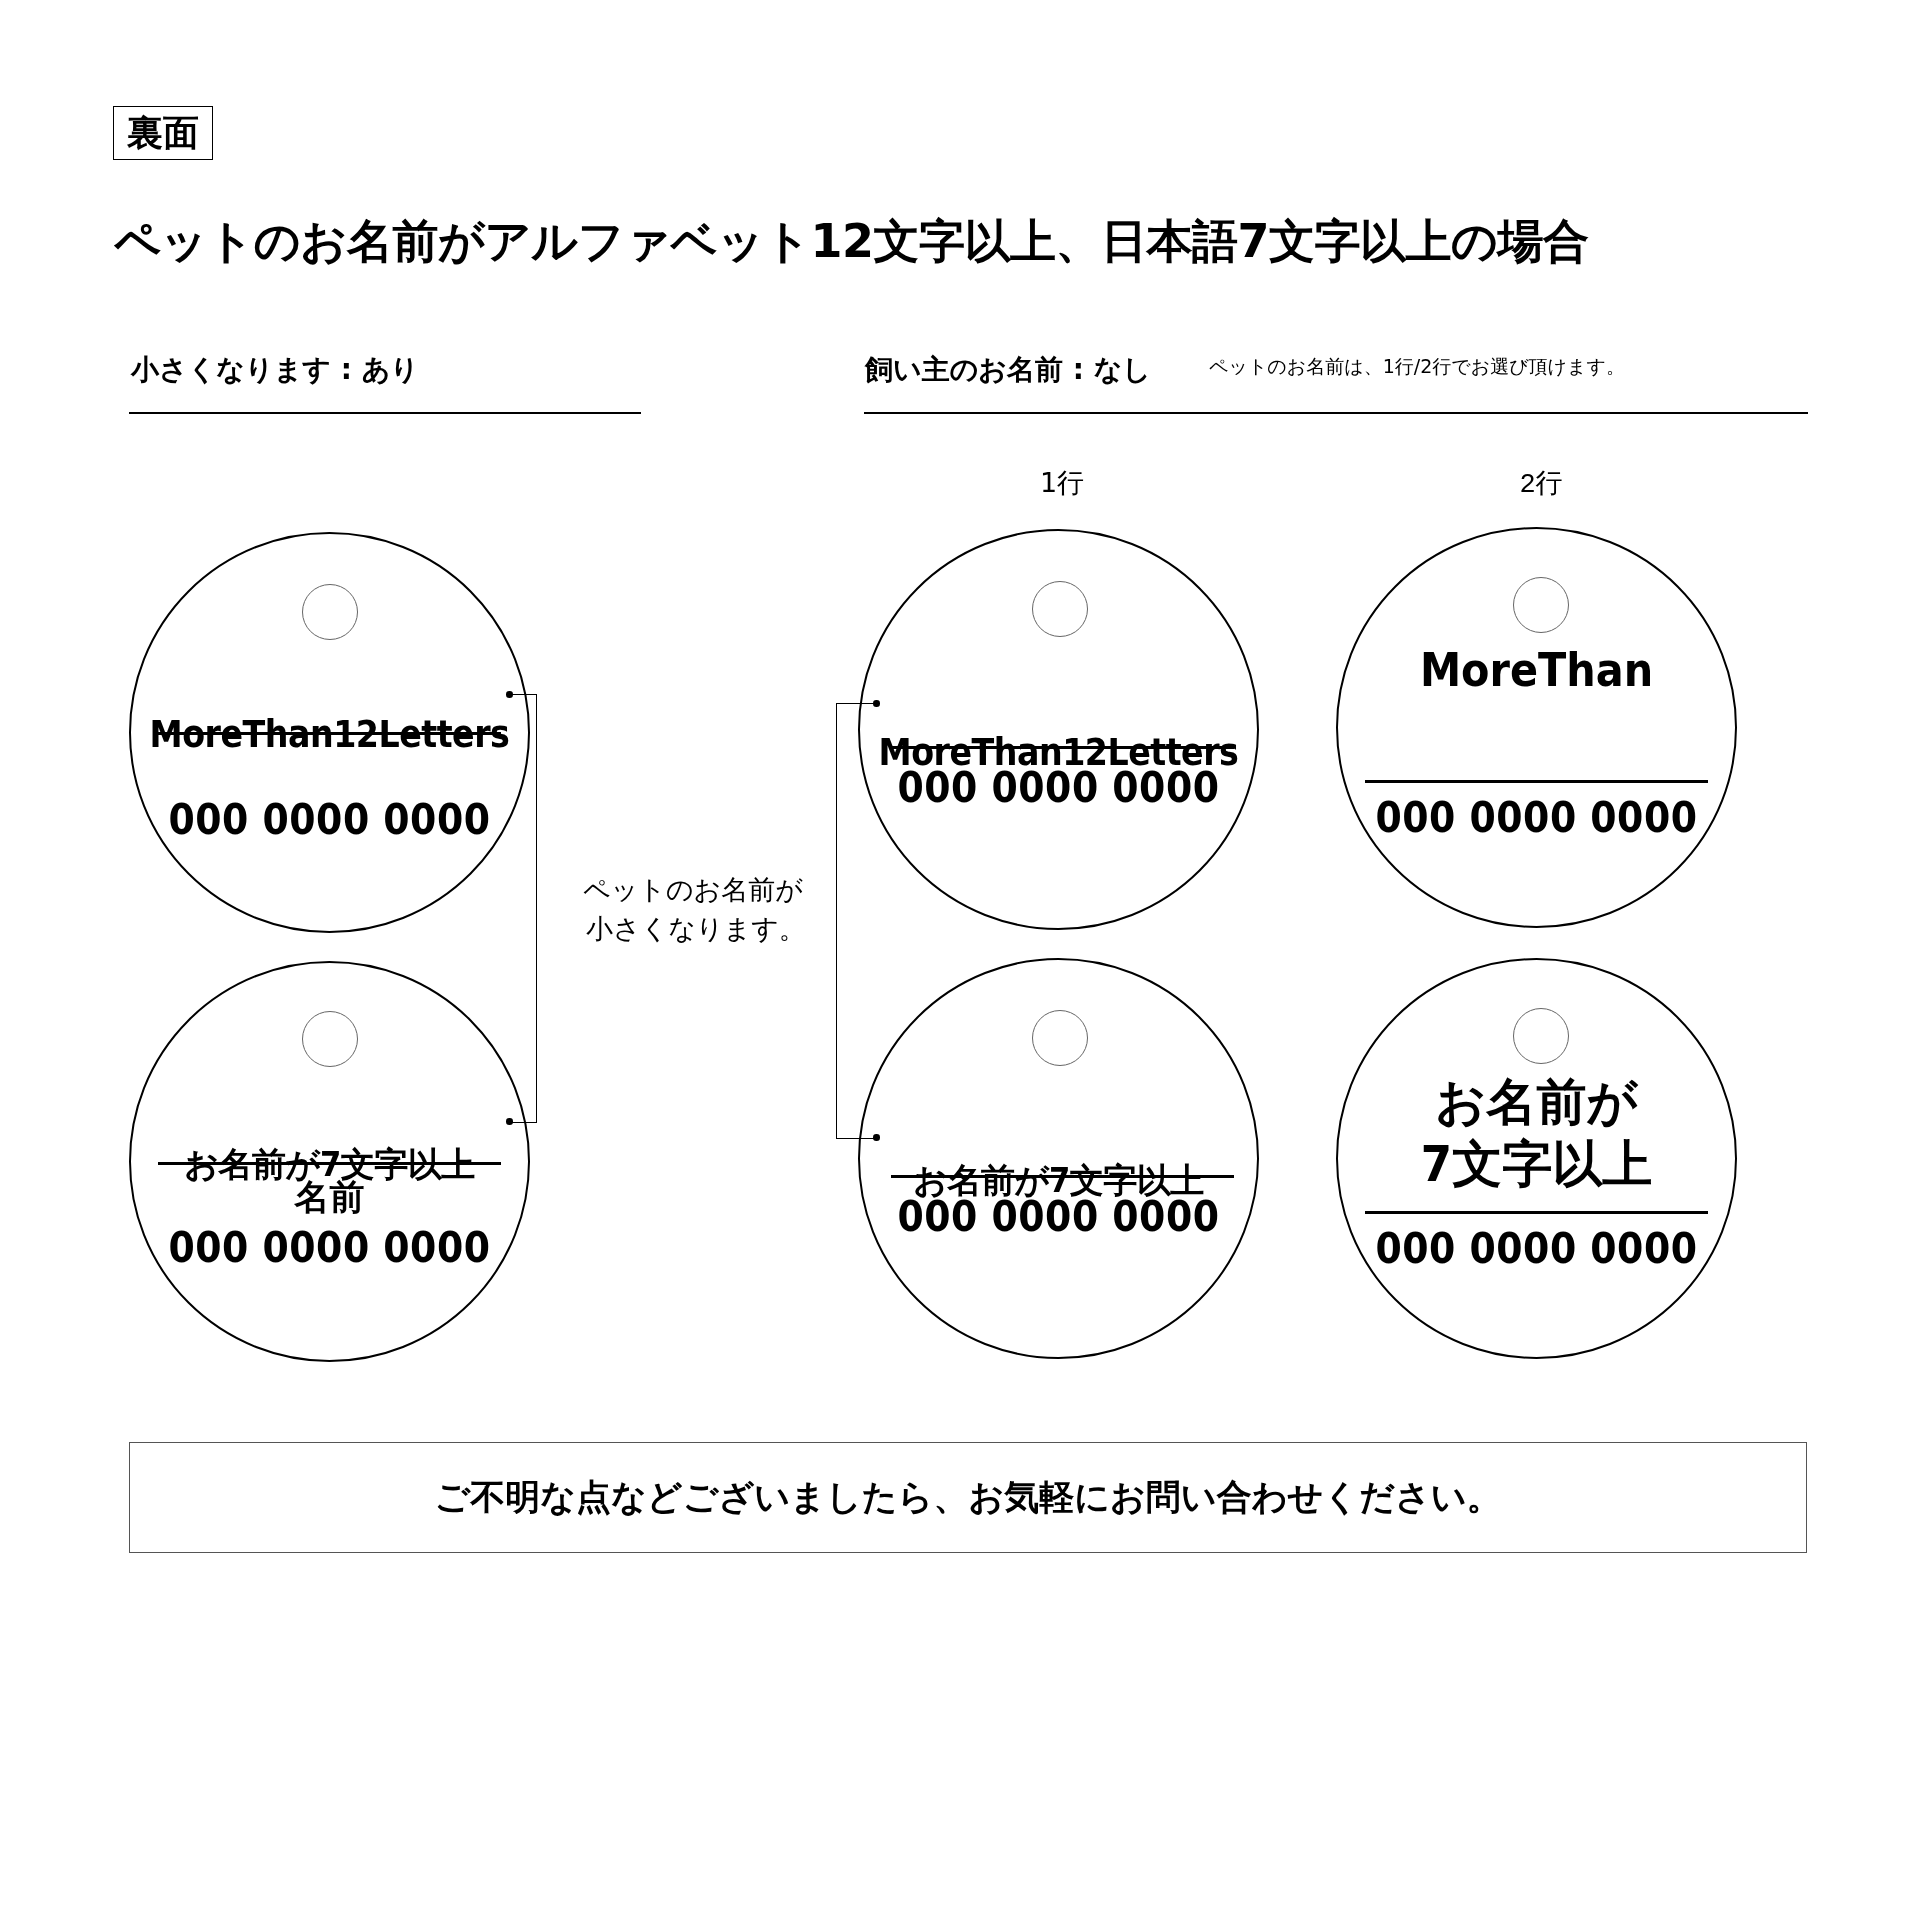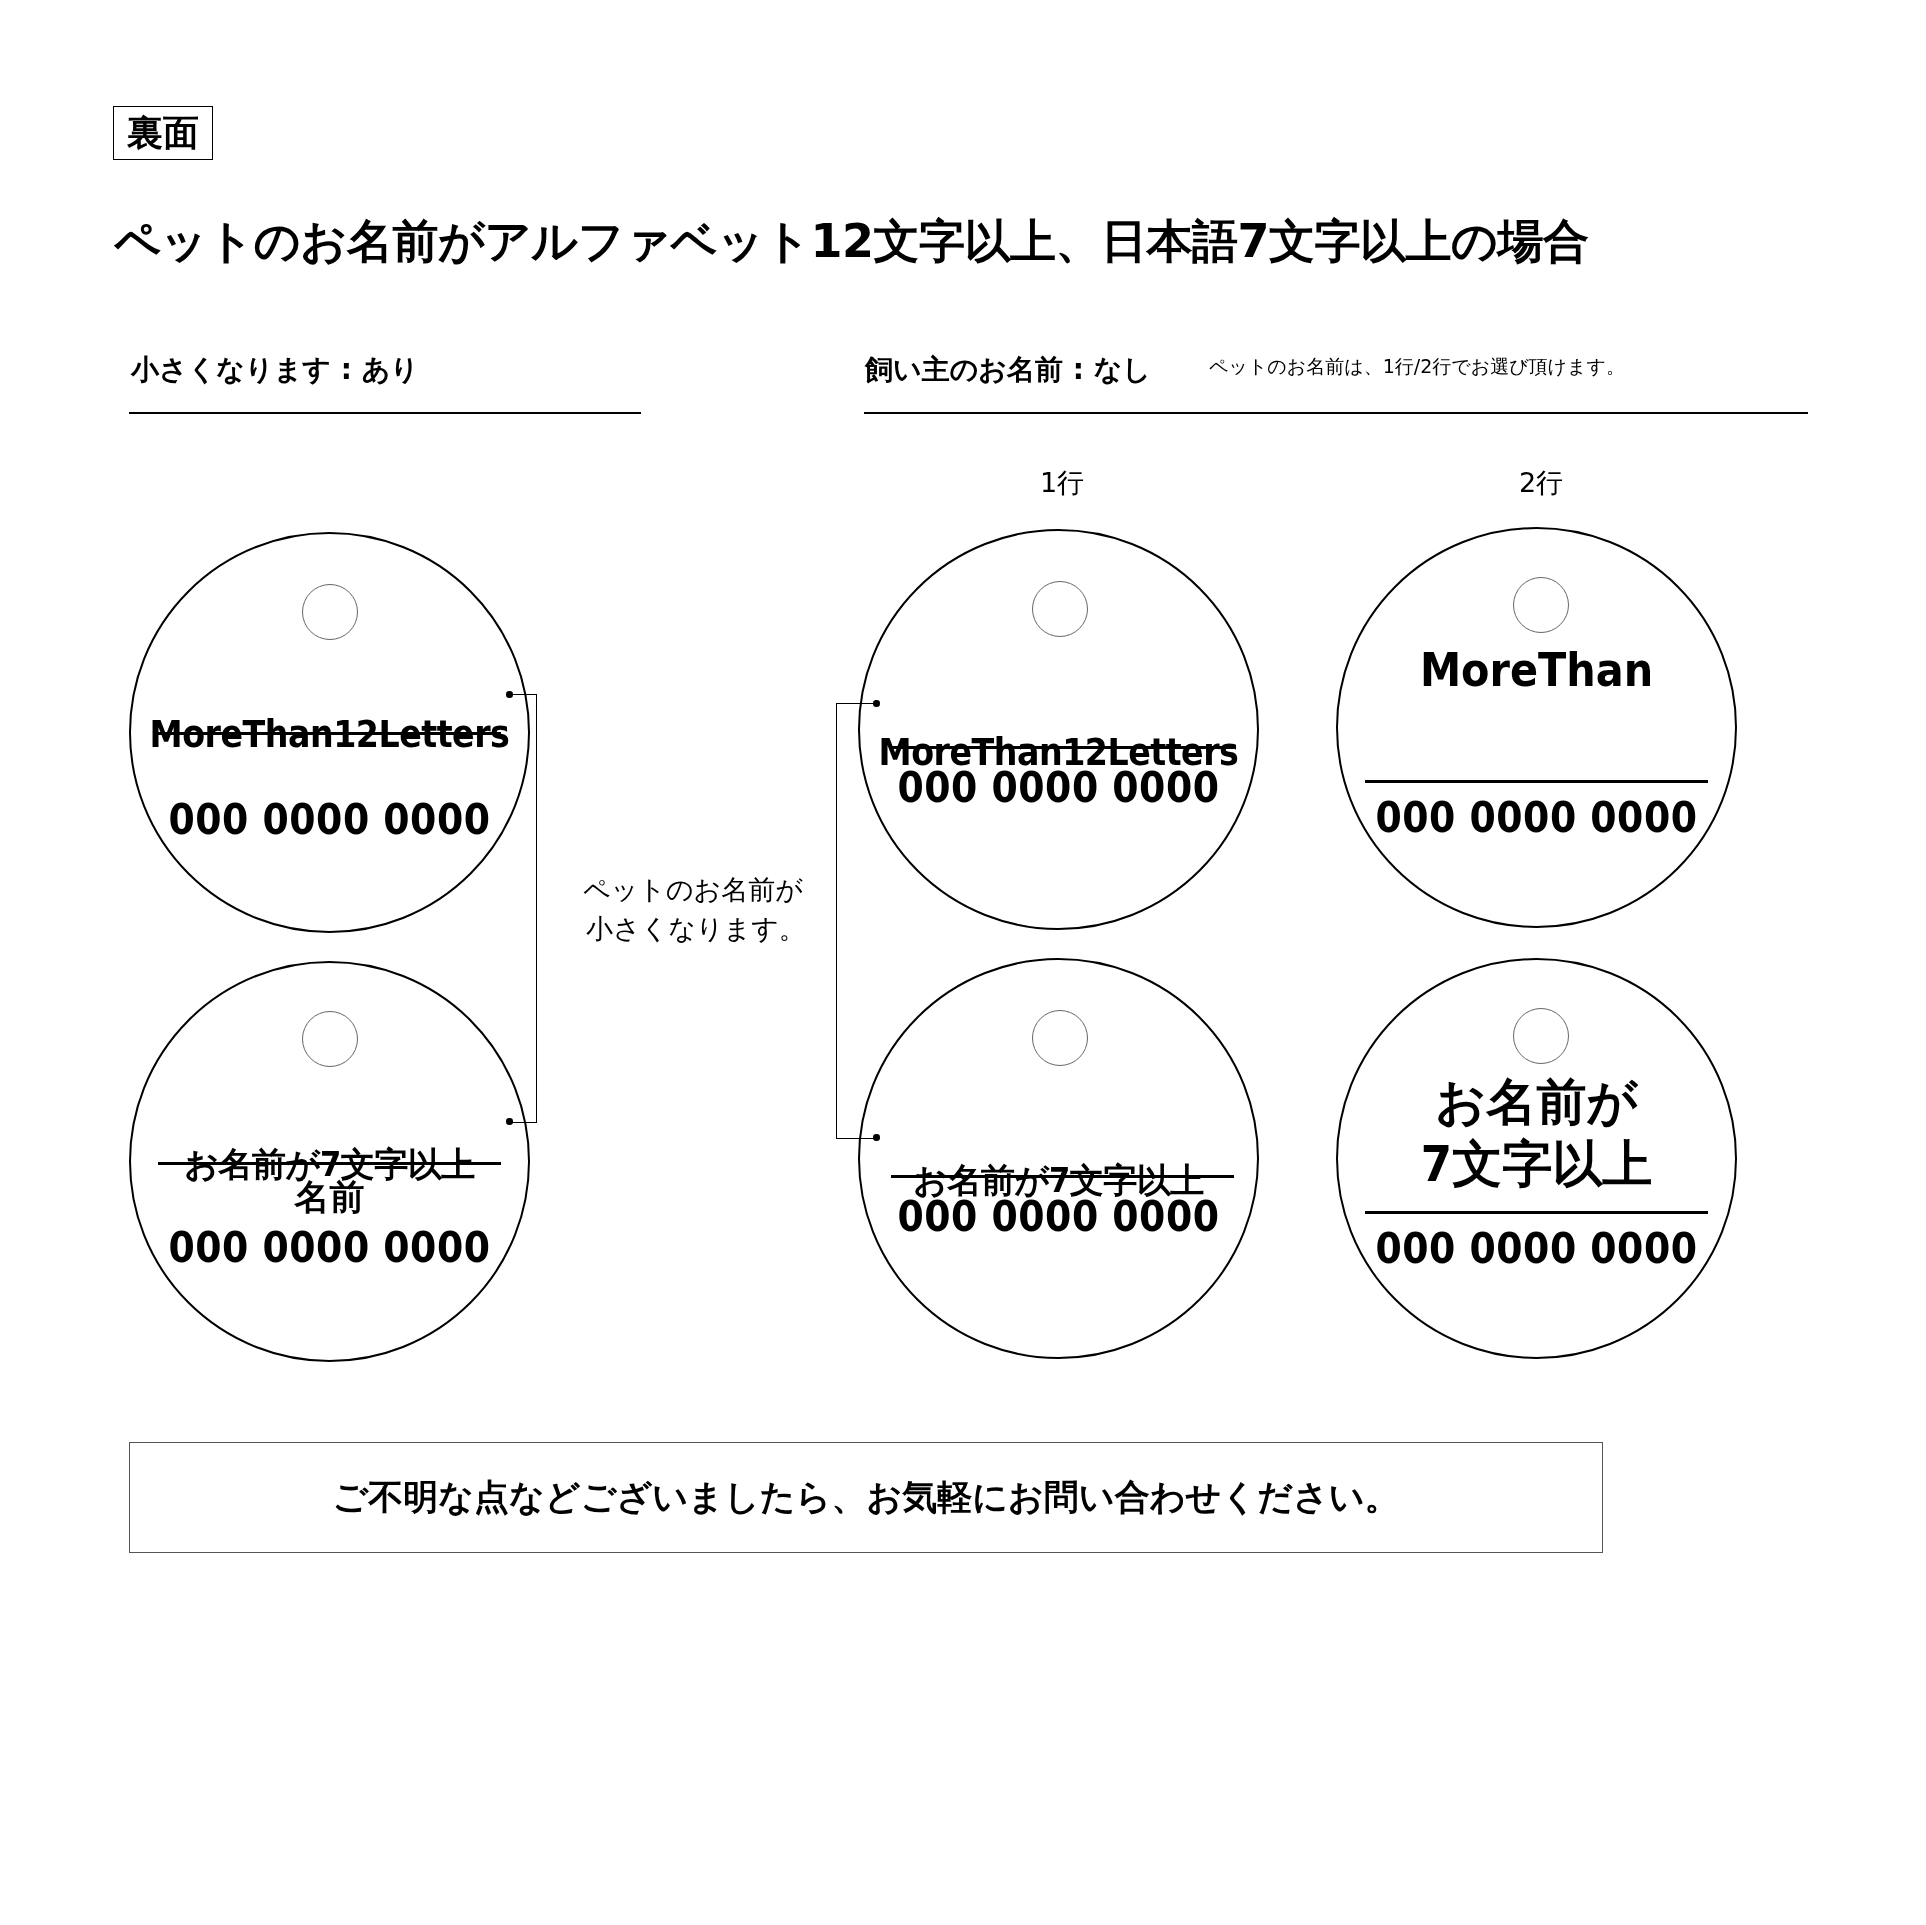--- a/index.html
+++ b/index.html
@@ -18,38 +18,38 @@
   .hole { width: 56px; height: 56px; border: 1px solid #666; border-radius: 50%; box-sizing: border-box; }
   .tag-text { font-family: "DejaVu Sans Condensed", "DejaVu Sans", sans-serif; font-weight: bold; text-align: center; white-space: nowrap; }
   .t-name-sm { font-size: 37px; letter-spacing: -0.5px; margin-top: 45px; }
   .t-name-lg { font-size: 46px; line-height: 1.15; }
   .t-owner { font-size: 35px; }
   .t-phone { font-size: 42px; letter-spacing: 0.5px; }
   .tag-rule { height: 2.5px; background: #000; }
   .leader { border-color: #000; border-style: solid; border-width: 0; }
   .dot { width: 6.5px; height: 6.5px; border-radius: 50%; background: #000; }
   .annotation { font-size: 27px; line-height: 1.45; white-space: nowrap; }
-  .footer-box { left: 129px; top: 1442px; width: 1474px; height: 111px; border: 1.5px solid #555; box-sizing: border-box;
+  .footer-box { left: 129px; top: 1442px; width: 1678px; height: 111px; border: 1.5px solid #555; box-sizing: border-box;
                 display: flex; align-items: center; justify-content: center; font-size: 35px; font-weight: bold; }
 </style>
 </head>
 <body>
 
 <div class="abs side-badge">裏面</div>
 <div class="abs main-title">ペットのお名前がアルファベット12文字以上、日本語7文字以上の場合</div>
 
 <div class="abs section-label" style="left:131px; top:351px;">小さくなります : あり</div>
 <div class="abs rule" style="left:129px; top:412px; width:512px;"></div>
 
 <div class="abs section-label" style="left:865px; top:351px;">飼い主のお名前 : なし</div>
 <div class="abs section-note" style="left:1209px; top:354px;">ペットのお名前は、1行/2行でお選び頂けます。</div>
 <div class="abs rule" style="left:864px; top:412px; width:944px;"></div>
 
 <div class="abs col-label" style="left:1012px; top:465px;">1行</div>
-<div class="abs col-label" style="left:1491px; top:465px;">2行</div>
+<div class="abs col-label" style="left:1491px; top:465px;font-family:Liberation Mono, monospace;">2行</div>
 
 <div class="abs tag" style="left:129px; top:532px;">
   <div class="abs hole" style="left:171px; top:50px;"></div>
   <div class="abs tag-text t-name-sm" style="left:0; width:397px; top:134px;">MoreThan12Letters</div>
   <div class="abs tag-rule" style="left:27px; top:198px; width:343px;"></div>
   <div class="abs tag-text t-phone" style="left:0; width:397px; top:261px;">000 0000 0000</div>
 </div>
 
 <div class="abs tag" style="left:129px; top:961px;">
   <div class="abs hole" style="left:171px; top:48px;"></div>

